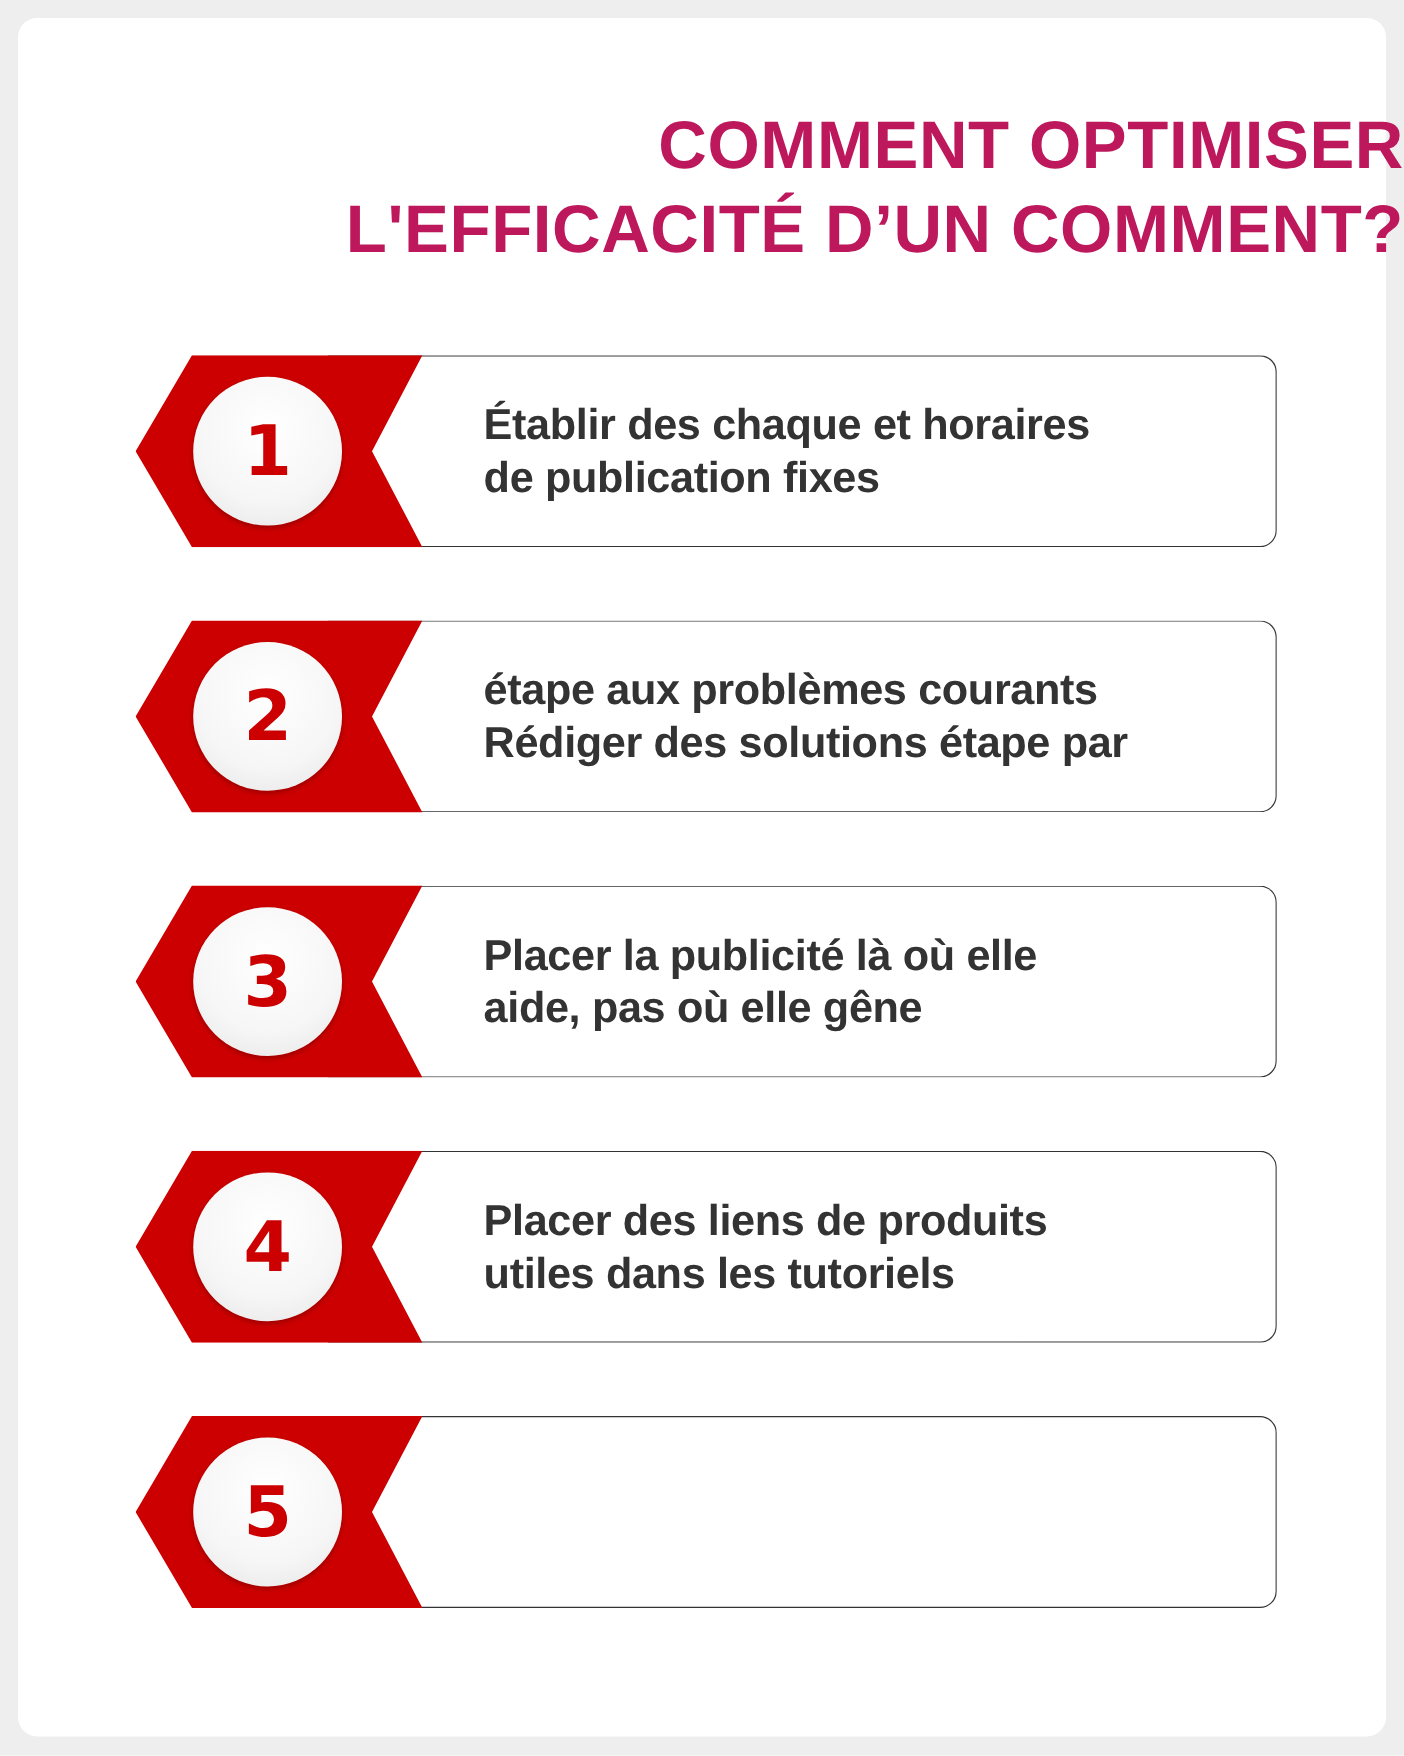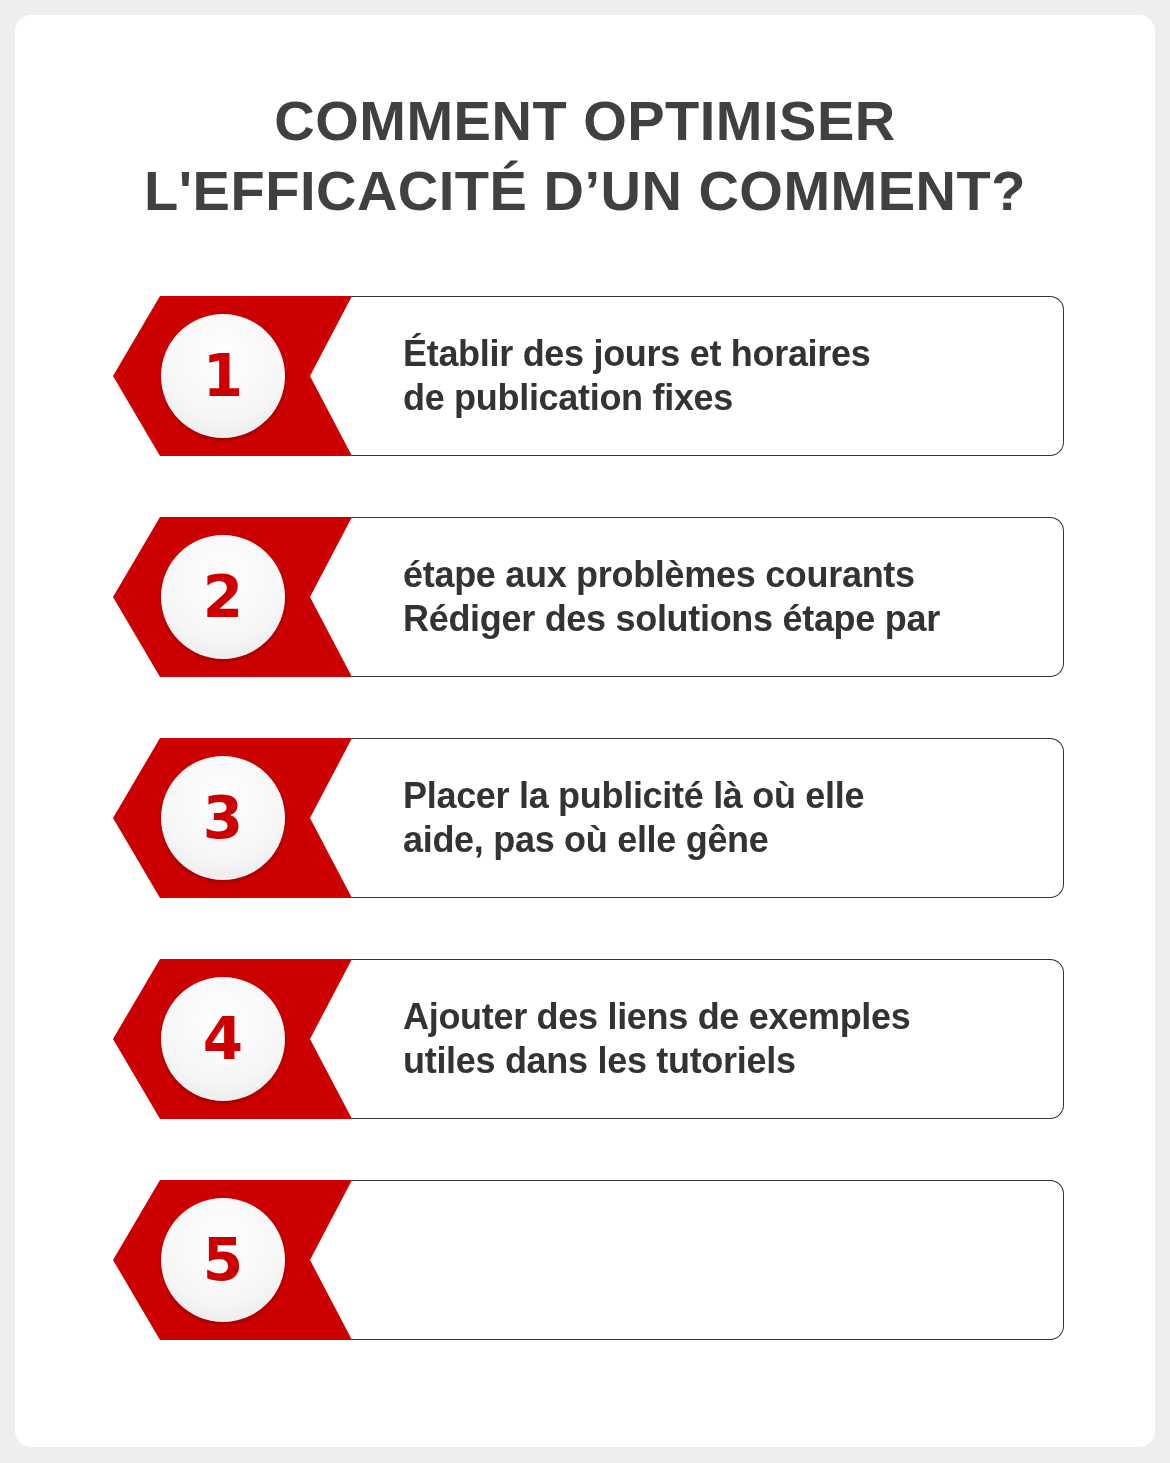--- a/index.html
+++ b/index.html
@@ -14,22 +14,22 @@
     position: absolute;
     left: 15px; top: 15px;
     width: 1140px; height: 1432px;
     background: #ffffff;
     border-radius: 16px;
   }
   .title {
     position: absolute;
     left: 0; top: 86px;
     width: 1170px;
-    text-align: center;
-    color: #404040;
+    text-align: right;
+    color: #be185d;
     font-weight: 700;
     font-size: 56px;
     line-height: 70px;
     letter-spacing: 0.5px;
   }
   .title .line { display: block; }
   .step {
     position: absolute;
     left: 113px;
     width: 952px;
@@ -84,21 +84,21 @@
   <span class="line">L'EFFICACITÉ D’UN COMMENT?</span>
 </h1>
 
 <div class="step" style="top:296px;">
   <div class="card"></div>
   <svg class="chev" viewBox="0 0 240 160">
     <polygon points="0,80 47,0 239,0 197,80 239,160 47,160" fill="#cc0000"></polygon>
   </svg>
   <div class="badge">1</div>
   <div class="text">
-    <span>Établir des jours et horaires</span>
+    <span>Établir des chaque et horaires</span>
     <span>de publication fixes</span>
   </div>
 </div>
 
 <div class="step" style="top:517px;">
   <div class="card"></div>
   <svg class="chev" viewBox="0 0 240 160">
     <polygon points="0,80 47,0 239,0 197,80 239,160 47,160" fill="#cc0000"></polygon>
   </svg>
   <div class="badge">2</div>
@@ -120,21 +120,21 @@
   </div>
 </div>
 
 <div class="step" style="top:959px;">
   <div class="card"></div>
   <svg class="chev" viewBox="0 0 240 160">
     <polygon points="0,80 47,0 239,0 197,80 239,160 47,160" fill="#cc0000"></polygon>
   </svg>
   <div class="badge">4</div>
   <div class="text">
-    <span>Ajouter des liens de exemples</span>
+    <span>Placer des liens de produits</span>
     <span>utiles dans les tutoriels</span>
   </div>
 </div>
 
 <div class="step" style="top:1180px;">
   <div class="card"></div>
   <svg class="chev" viewBox="0 0 240 160">
     <polygon points="0,80 47,0 239,0 197,80 239,160 47,160" fill="#cc0000"></polygon>
   </svg>
   <div class="badge">5</div>

